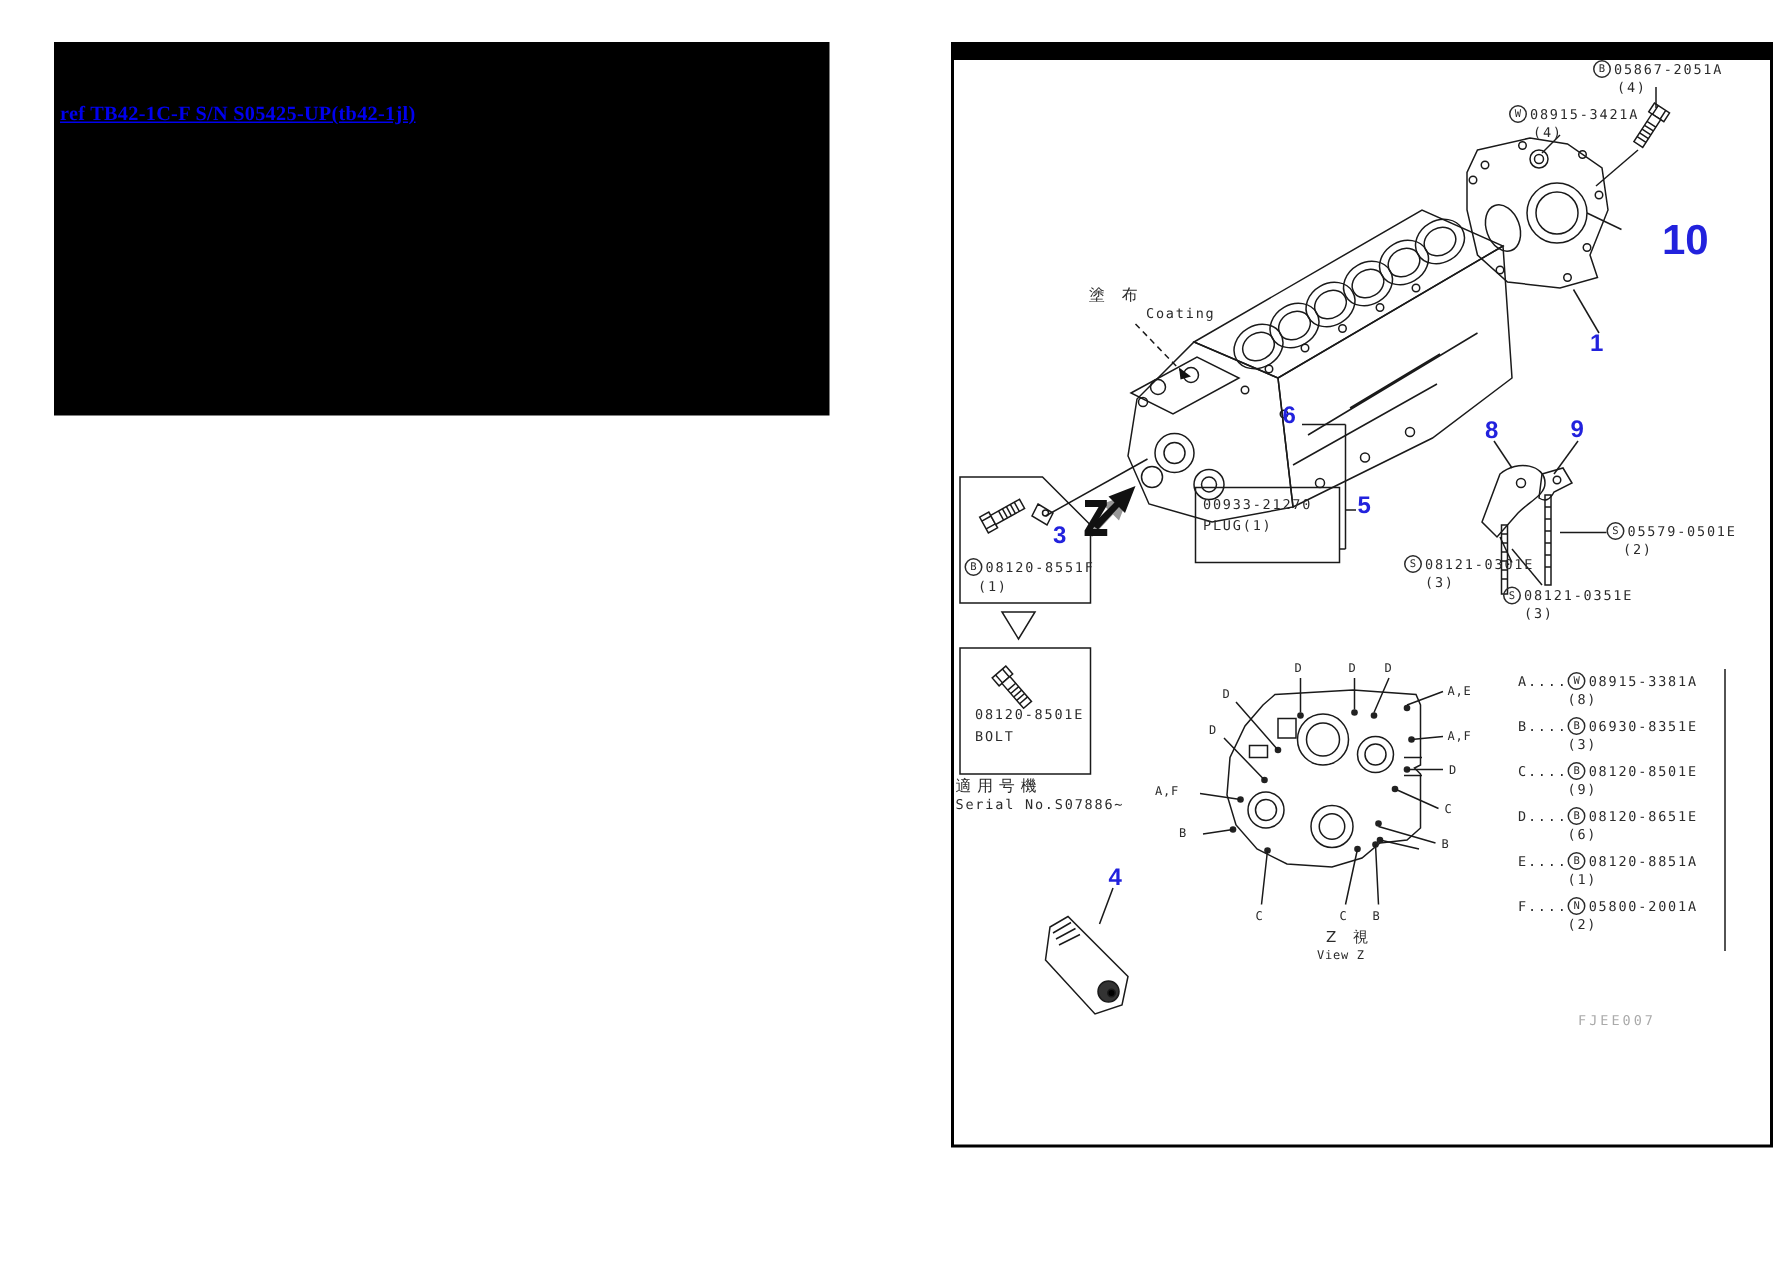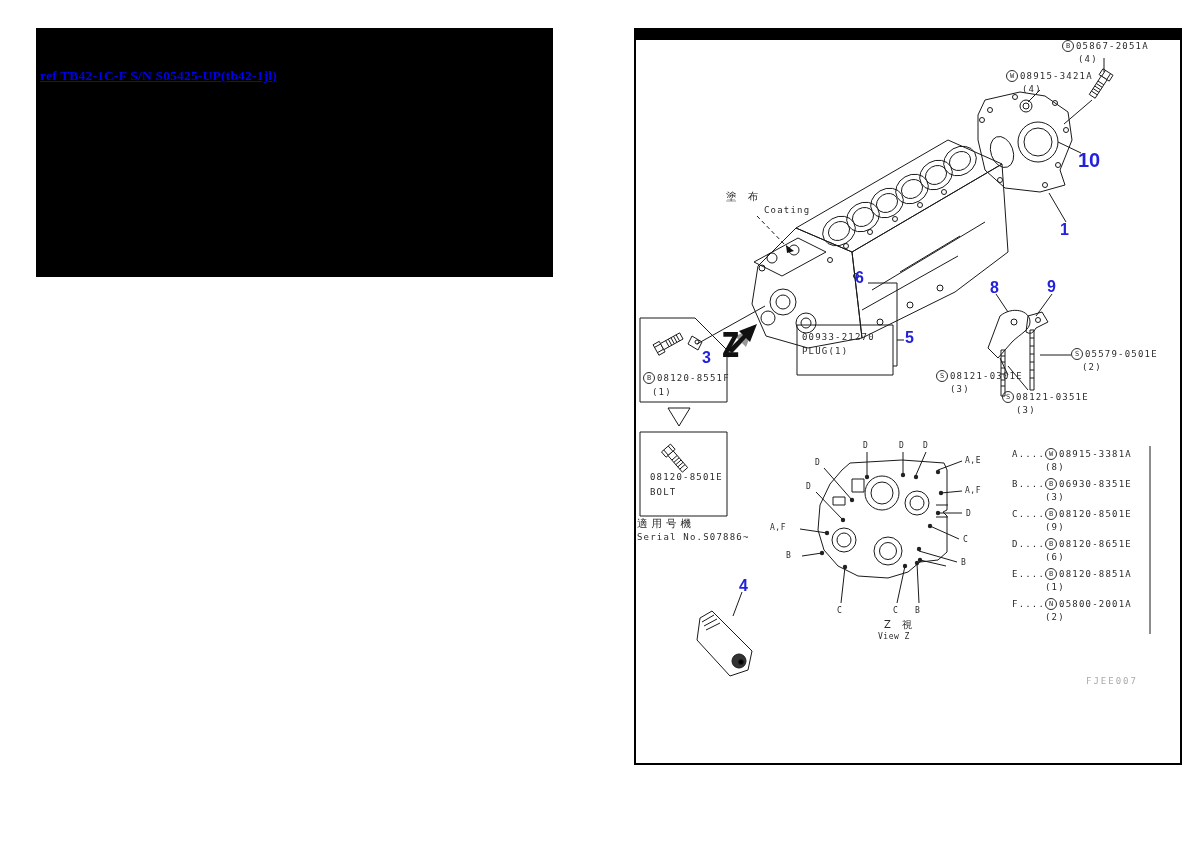--- a/index.html
+++ b/index.html
@@ -22,21 +22,21 @@
            font-weight:bold;font-size:16px;line-height:16px;}
   .circ{display:inline-block;width:10px;height:10px;border:1px solid #2b2b2b;border-radius:50%;
         font-size:7px;line-height:10px;text-align:center;letter-spacing:0;vertical-align:1px;
         margin-right:2px;}
   .vz{position:absolute;font-size:8px;letter-spacing:.5px;color:#2b2b2b;
       font-family:"DejaVu Sans Mono",monospace;white-space:nowrap;}
   .watermark{position:absolute;left:891px;top:345px;font-family:"Liberation Sans",sans-serif;
              font-size:21px;color:rgba(45,45,45,.92);letter-spacing:.5px;z-index:5;}
   .bigZ{position:absolute;left:722px;top:326px;font-family:"DejaVu Sans",sans-serif;
         font-weight:bold;font-size:33px;color:#111;transform:scaleX(.72);transform-origin:left top;}
-  .figcode{position:absolute;left:1086px;top:676px;color:#aaa;font-size:9px;letter-spacing:2px;}
+  .figcode{position:absolute;left:1052px;top:676px;color:#aaa;font-size:9px;letter-spacing:2px;}
   svg{position:absolute;left:634px;top:28px;}
   svg *{vector-effect:non-scaling-stroke;}
 </style>
 </head>
 <body>
 
 <div id="page">
 
   <div class="black-box">
     <a href="#" class="ref-link">ref TB42-1C-F S/N S05425-UP(tb42-1jl)</a>
@@ -261,21 +261,21 @@
   <div class="plabel" style="left:1002px;top:391px">
     <span class="circ">S</span><span>08121-0351E</span>
   </div>
   <div class="plabel" style="left:1016px;top:405px">(3)</div>
 
   <div class="plabel" style="left:650px;top:472px">08120-8501E</div>
   <div class="plabel" style="left:650px;top:487px">BOLT</div>
   <div class="jp" style="left:637px;top:517px">適用号機</div>
   <div class="plabel" style="left:637px;top:532px">Serial No.S07886~</div>
 
-  <div class="callout" style="left:1078px;top:152px;font-size:20px">10</div>
+  <div class="callout" style="left:1108px;top:152px;font-size:28px">10</div>
   <div class="callout" style="left:1060px;top:222px">1</div>
   <div class="callout" style="left:855px;top:270px">6</div>
   <div class="callout" style="left:905px;top:330px">5</div>
   <div class="callout" style="left:990px;top:280px">8</div>
   <div class="callout" style="left:1047px;top:279px">9</div>
   <div class="callout" style="left:702px;top:350px">3</div>
   <div class="callout" style="left:739px;top:578px">4</div>
 
   <div class="plabel" style="left:1012px;top:448px">
     <span>A</span><span>....</span><span class="circ">W</span><span>08915-3381A</span>

